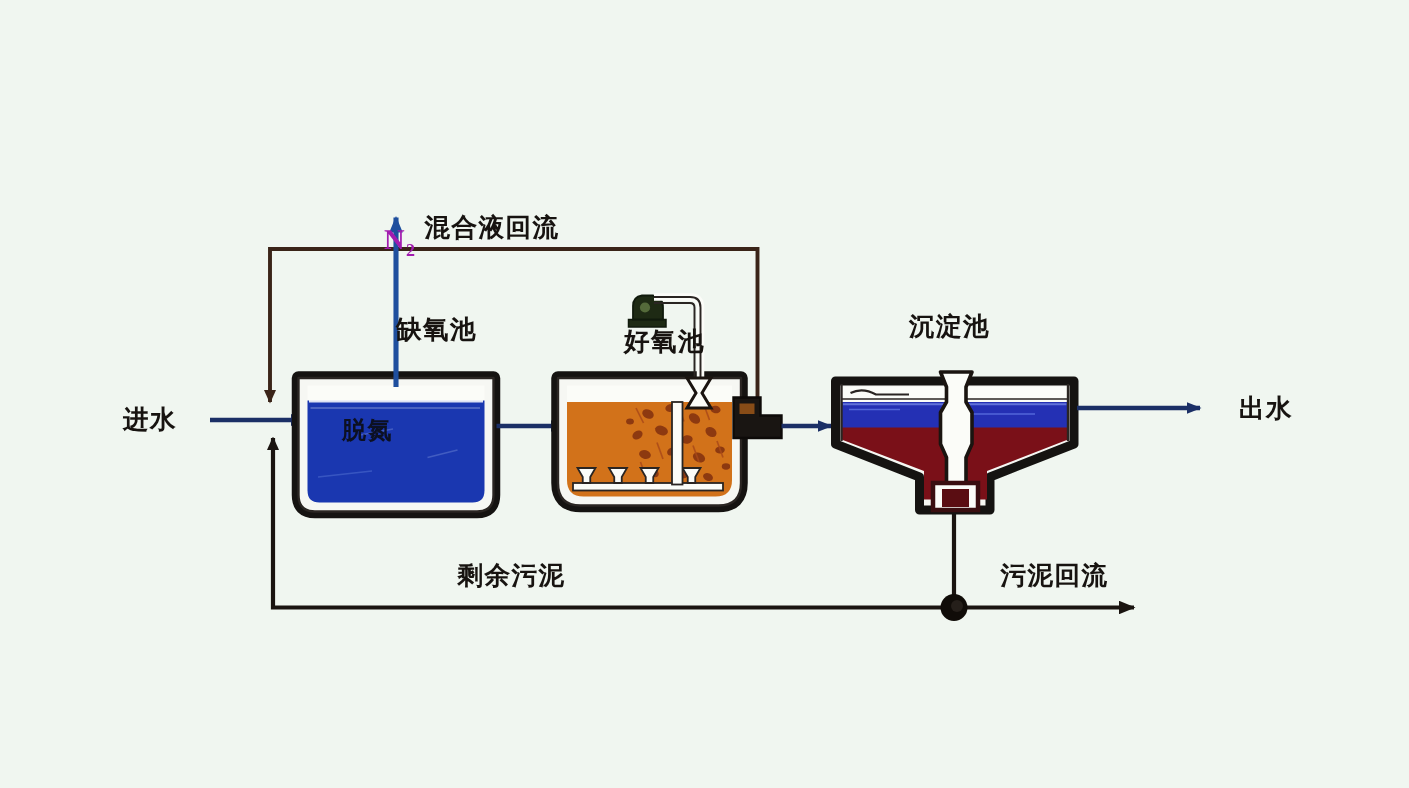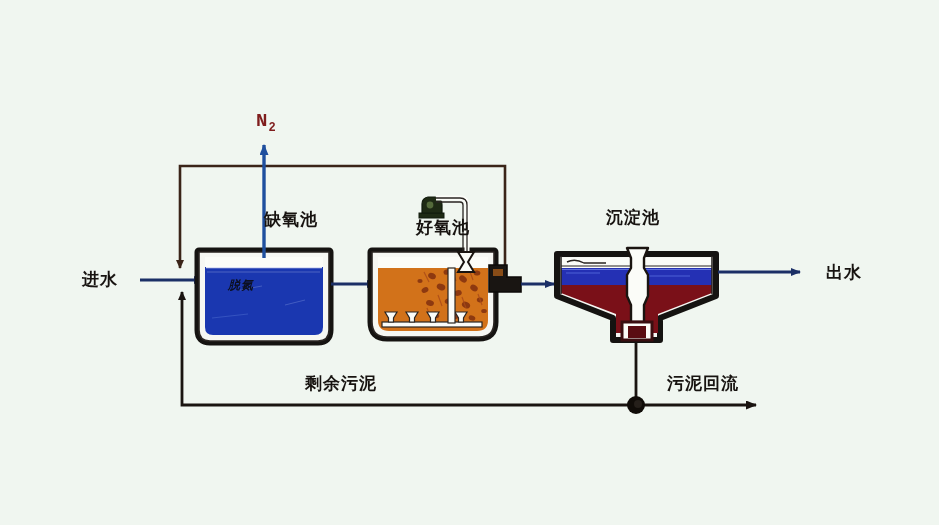--- a/index.html
+++ b/index.html
@@ -31,33 +31,33 @@
     font-weight: 700;
     white-space: nowrap;
     letter-spacing: 1px;
   }
   .lbl-cn {
     font-size: 17px;
     font-weight: 700;
     color: #171310;
   }
   .lbl-n2 {
-    font-family: Liberation Mono, monospace;
+    font-family: Liberation Serif, serif;
     font-size: 19px;
     font-weight: 700;
-    color: #7f1d1d;
+    color: #a21caf;
+    margin-top: 40px;
   }
   .lbl-n2 sub {
     font-size: 12px;
   }
   .lbl-tank-inner {
-    font-size: 12px;
+    font-size: 16px;
     color: #0b1530;
     font-weight: 700;
-    font-style: italic;
   }
 </style>
 </head>
 <body>
 
 <div id="stage">
 
   <svg id="diagram" width="939" height="525" viewBox="0 0 939 525">
 
     <defs>
@@ -237,20 +237,21 @@
   </svg>
 
   <div class="lbl lbl-cn" style="left:82px; top:268px;">进水</div>
 
   <div class="lbl lbl-cn" style="left:826px; top:261px;">出水</div>
 
   <div class="lbl lbl-n2" style="left:256px; top:110px;">
     <span>N</span><sub>2</sub>
   </div>
 
+  <div class="lbl lbl-cn" style="left:283px; top:140px;">混合液回流</div>
 
   <div class="lbl lbl-cn" style="left:224px; top:208px;margin-left:40px;">缺氧池</div>
 
   <div class="lbl lbl-cn" style="left:416px; top:216px;">好氧池</div>
 
   <div class="lbl lbl-cn" style="left:606px; top:206px;">沉淀池</div>
 
   <div class="lbl lbl-tank-inner" style="left:228px; top:277px; color:#0c1022;">脱氮</div>
 
   <div class="lbl lbl-cn" style="left:305px; top:372px;">剩余污泥</div>

